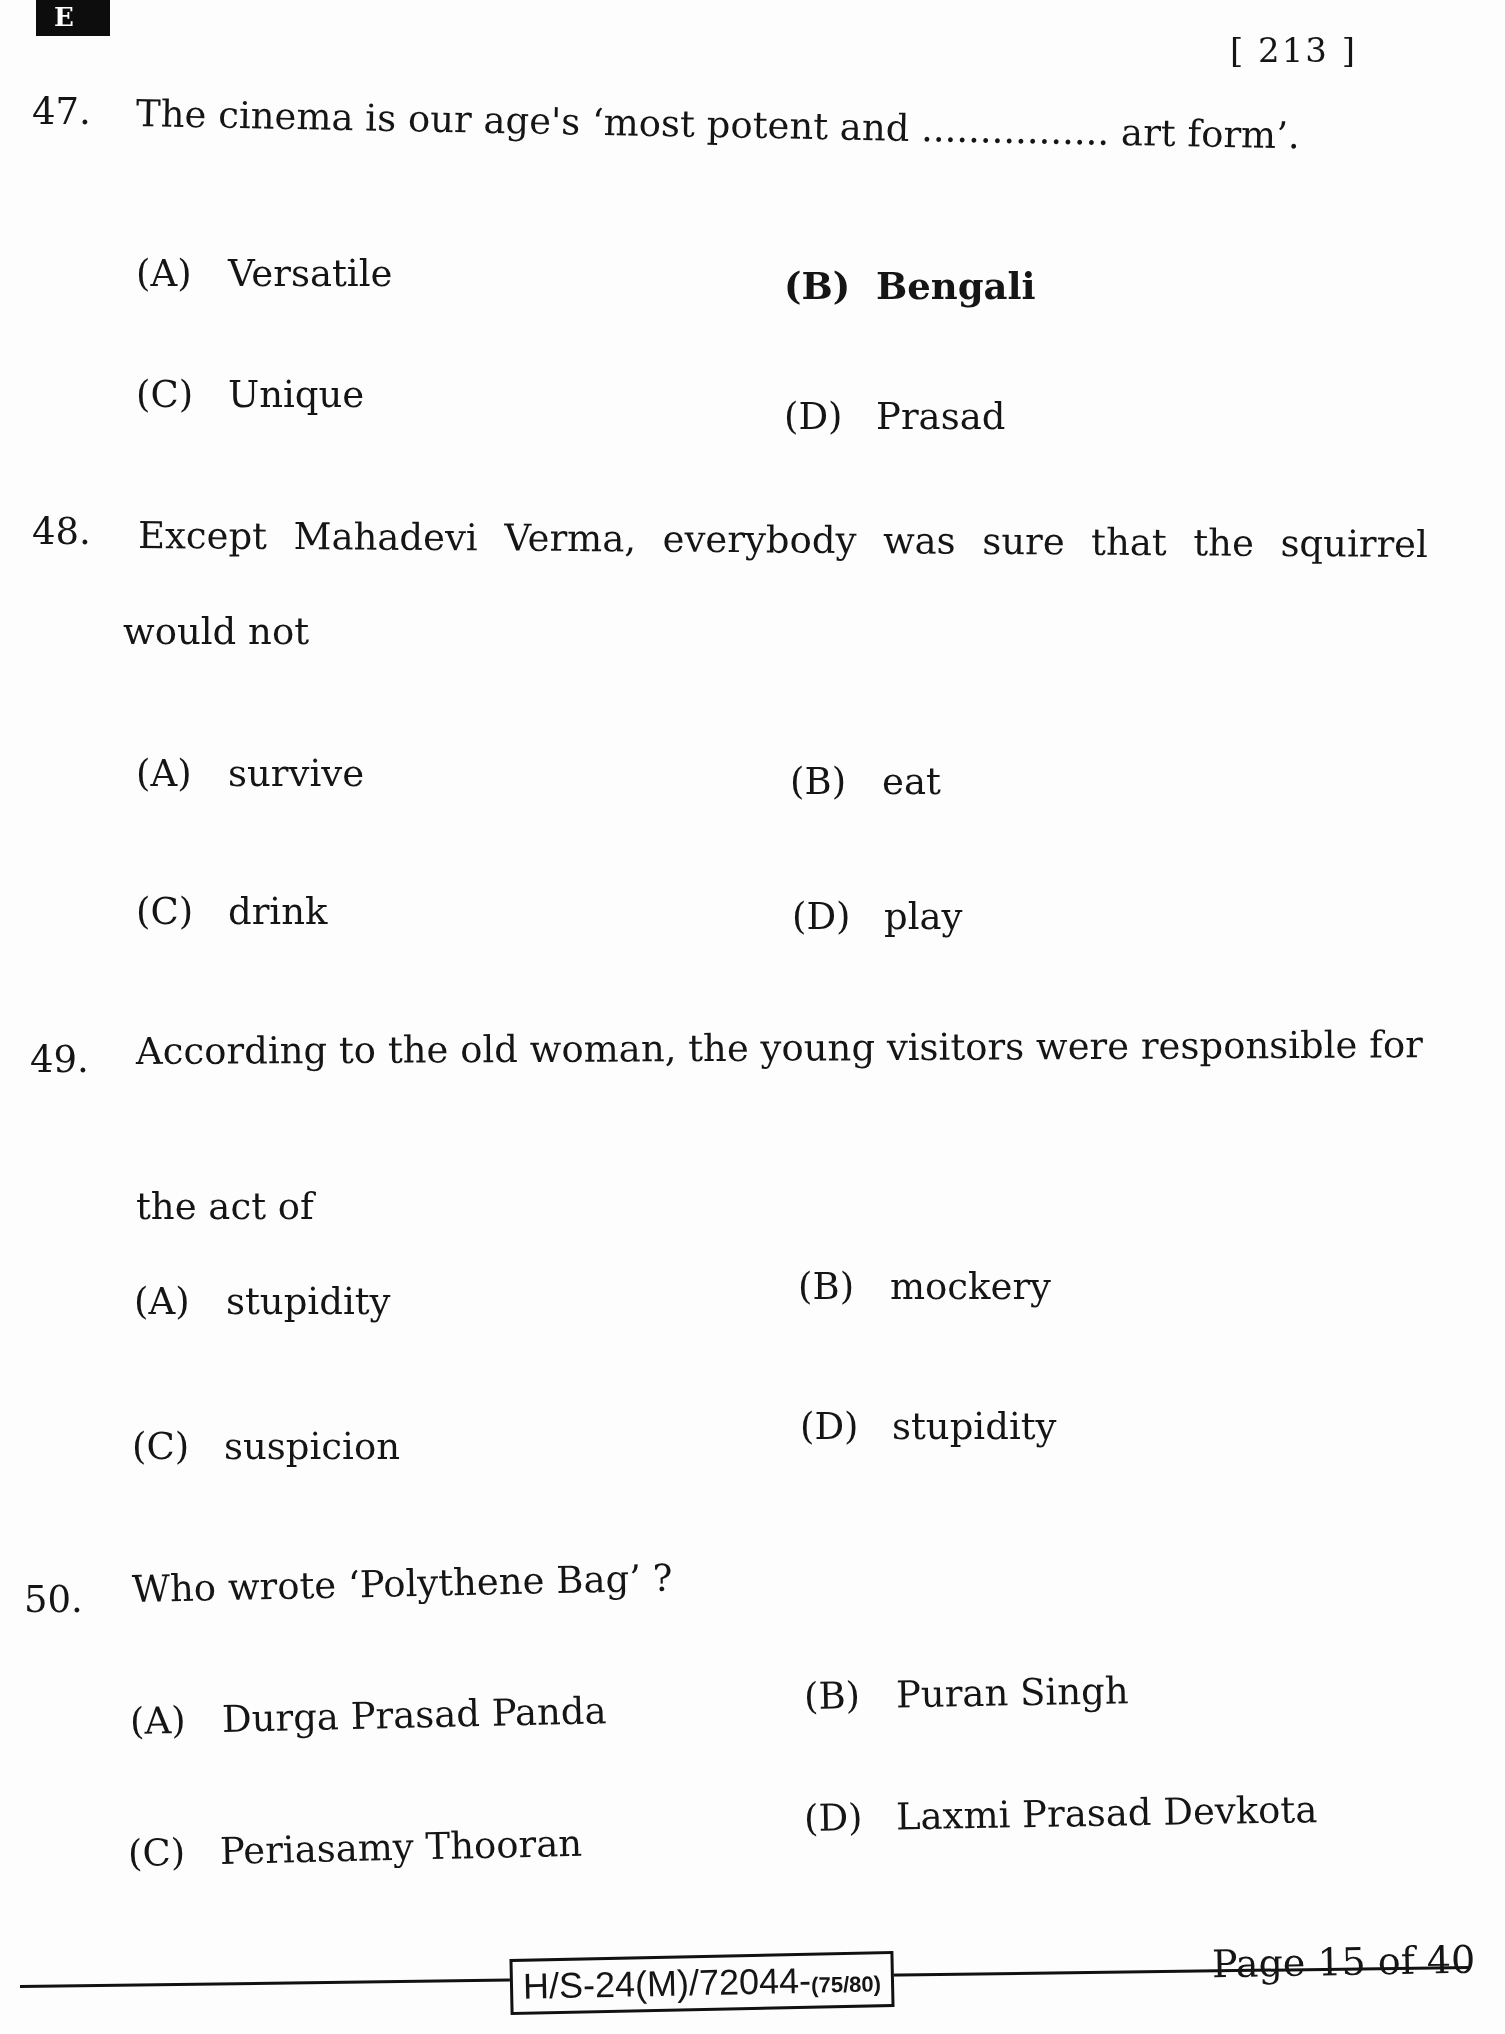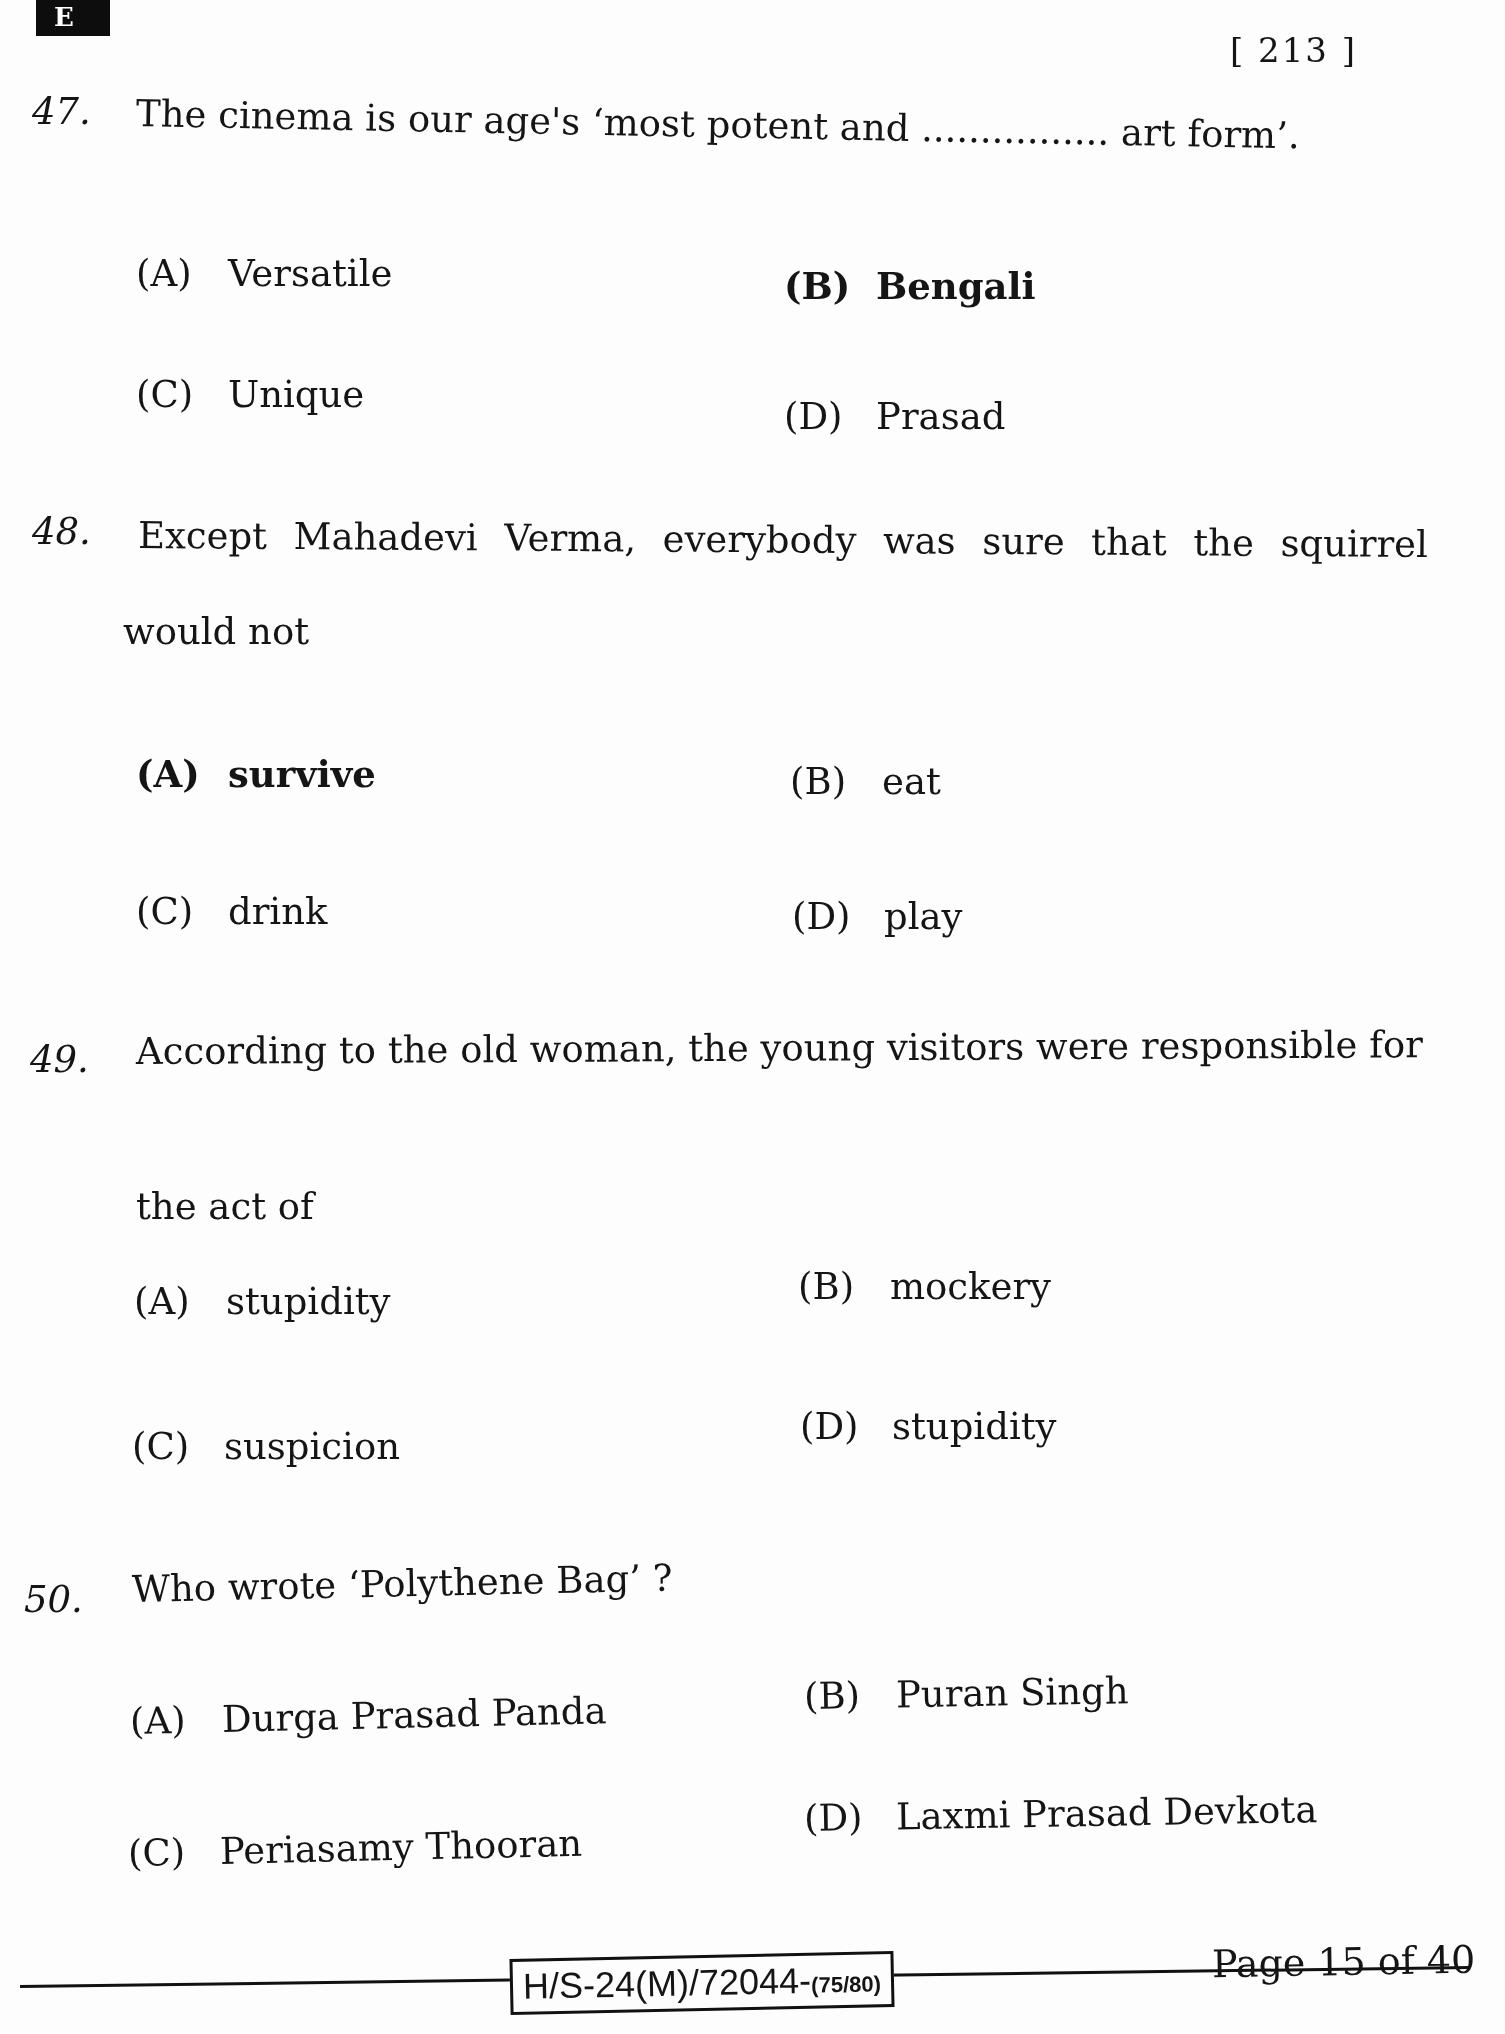--- a/index.html
+++ b/index.html
@@ -1,21 +1,21 @@
 <!DOCTYPE html>
 <html><head>
 <meta charset="utf-8">
 <style>
   html, body { margin:0; padding:0; }
   body { width:1505px; height:2034px; background:#fdfdfd; position:relative; overflow:hidden;
          font-family:"DejaVu Serif","Liberation Serif",serif; color:#151515; }
   .corner-mark { position:absolute; left:36px; top:0; width:74px; height:36px; background:#0d0d0d; }
   .corner-mark span { position:absolute; left:18px; top:2px; color:#fff; font-size:26px; font-weight:bold; }
   .page-num { position:absolute; right:148px; top:30px; font-size:34px; letter-spacing:2px; }
-  .qnum { position:absolute; font-size:37px;font-style:italic; }
+  .qnum { position:absolute; font-size:37px; }
   .opt { position:absolute; font-size:37px; white-space:nowrap; }
   .opt .lbl { display:inline-block; width:92px; }
   .q-line { position:absolute; font-size:37px; white-space:nowrap; }
   .justify { position:absolute; font-size:37px; display:flex; justify-content:space-between; }
   .footer-rule { position:absolute; left:20px; top:1985px; width:1450px; height:3px; background:#111;
                  transform:rotate(-0.75deg); transform-origin:left center; }
   .footer-code { position:absolute; left:510px; top:1955px; border:3px solid #111; padding:4px 10px;
                  font-size:36px; background:#fdfdfd; transform:rotate(-1.2deg); font-family:"Liberation Sans",sans-serif; }
   .footer-code small { font-size:22px; font-weight:bold; }
   .footer-page { position:absolute; left:1212px; top:1940px; font-size:38px; transform:rotate(-1deg); }
@@ -41,21 +41,21 @@
   <span>Mahadevi</span>
   <span>Verma,</span>
   <span>everybody</span>
   <span>was</span>
   <span>sure</span>
   <span>that</span>
   <span>the</span>
   <span>squirrel</span>
 </div>
 <div class="q-line" style="left:123px;top:610px;">would not</div>
-<div class="opt" style="left:136px;top:752px;font-weight:bold;"><span class="lbl">(A)</span><span>survive</span></div>
+<div class="opt" style="left:136px;top:752px;"><span class="lbl">(A)</span><span>survive</span></div>
 <div class="opt" style="left:790px;top:760px;"><span class="lbl">(B)</span><span>eat</span></div>
 <div class="opt" style="left:136px;top:890px;"><span class="lbl">(C)</span><span>drink</span></div>
 <div class="opt" style="left:792px;top:895px;"><span class="lbl">(D)</span><span>play</span></div>
 
 <div class="qnum" style="left:30px;top:1038px;">49.</div>
 <div class="q-line" style="left:136px;top:1030px;transform:rotate(-0.3deg);transform-origin:left;">According to the old woman, the young visitors were responsible for</div>
 <div class="q-line" style="left:136px;top:1185px;">the act of</div>
 <div class="opt" style="left:134px;top:1280px;"><span class="lbl">(A)</span><span>stupidity</span></div>
 <div class="opt" style="left:798px;top:1265px;"><span class="lbl">(B)</span><span>mockery</span></div>
 <div class="opt" style="left:132px;top:1425px;"><span class="lbl">(C)</span><span>suspicion</span></div>

